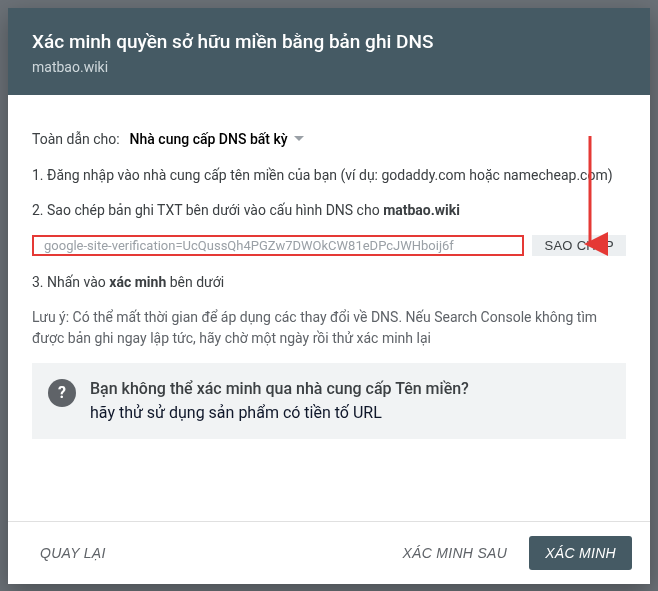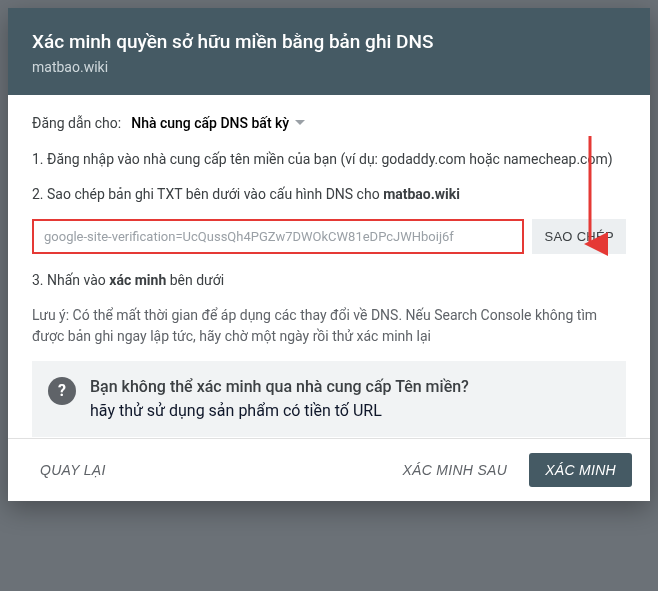--- a/index.html
+++ b/index.html
@@ -9,25 +9,26 @@
     width: 658px;
     height: 591px;
     overflow: hidden;
     position: relative;
   }
   .dialog {
     position: absolute;
     left: 8px;
     top: 8px;
     width: 642px;
-    height: 493px;
+    height: 576px;
     background: #fff;
     box-shadow: 0 8px 24px rgba(0,0,0,0.3);
     display: flex;
     flex-direction: column;
+    gap: 16px;
   }
   .dialog-header {
     background: #455a64;
     color: #fff;
     padding: 22px 24px 20px;
   }
   .dialog-title { font-size: 19px; font-weight: 500; line-height: 1.3; }
   .dialog-subtitle { font-size: 14px; color: #cfd8dc; margin-top: 4px; font-weight: 400; }
   .dialog-body {
     padding: 20px 24px 8px;
@@ -51,21 +52,21 @@
   .step { font-size: 14px; color: #3c4043; line-height: 1.5; margin-bottom: 14px; }
   .step .bold { font-weight: 700; }
   .copy-row {
     display: flex; align-items: stretch; gap: 8px;
     margin: 4px 0 16px;
     position: relative;
   }
   .verify-input {
     flex: 1;
     border: 2px solid #e53935;
-    padding: 8px 10px;
+    padding: 1px 10px;
     font-size: 13px;
     color: #9aa0a6;
     font-family: Roboto, Arial, sans-serif;
     outline: none;
     background: #fff;
     min-width: 0;
     white-space: nowrap;
     overflow: hidden;
     text-overflow: clip;
   }
@@ -138,21 +139,21 @@
 <div class="dialog">
 
   <div class="dialog-header">
     <div class="dialog-title">Xác minh quyền sở hữu miền bằng bản ghi DNS</div>
     <div class="dialog-subtitle">matbao.wiki</div>
   </div>
 
   <div class="dialog-body">
 
     <div class="provider-row">
-      <span class="provider-label">Đăng dẫn cho:</span>
+      <span class="provider-label">Toàn dẫn cho:</span>
       <div class="provider-select">
         <span>Nhà cung cấp DNS bất kỳ</span>
         <span class="caret"></span>
       </div>
     </div>
 
     <div class="step">1. Đăng nhập vào nhà cung cấp tên miền của bạn (ví dụ: godaddy.com hoặc namecheap.com)</div>
 
     <div class="step">
       <span>2. Sao chép bản ghi TXT bên dưới vào cấu hình DNS cho </span><span class="bold">matbao.wiki</span>

